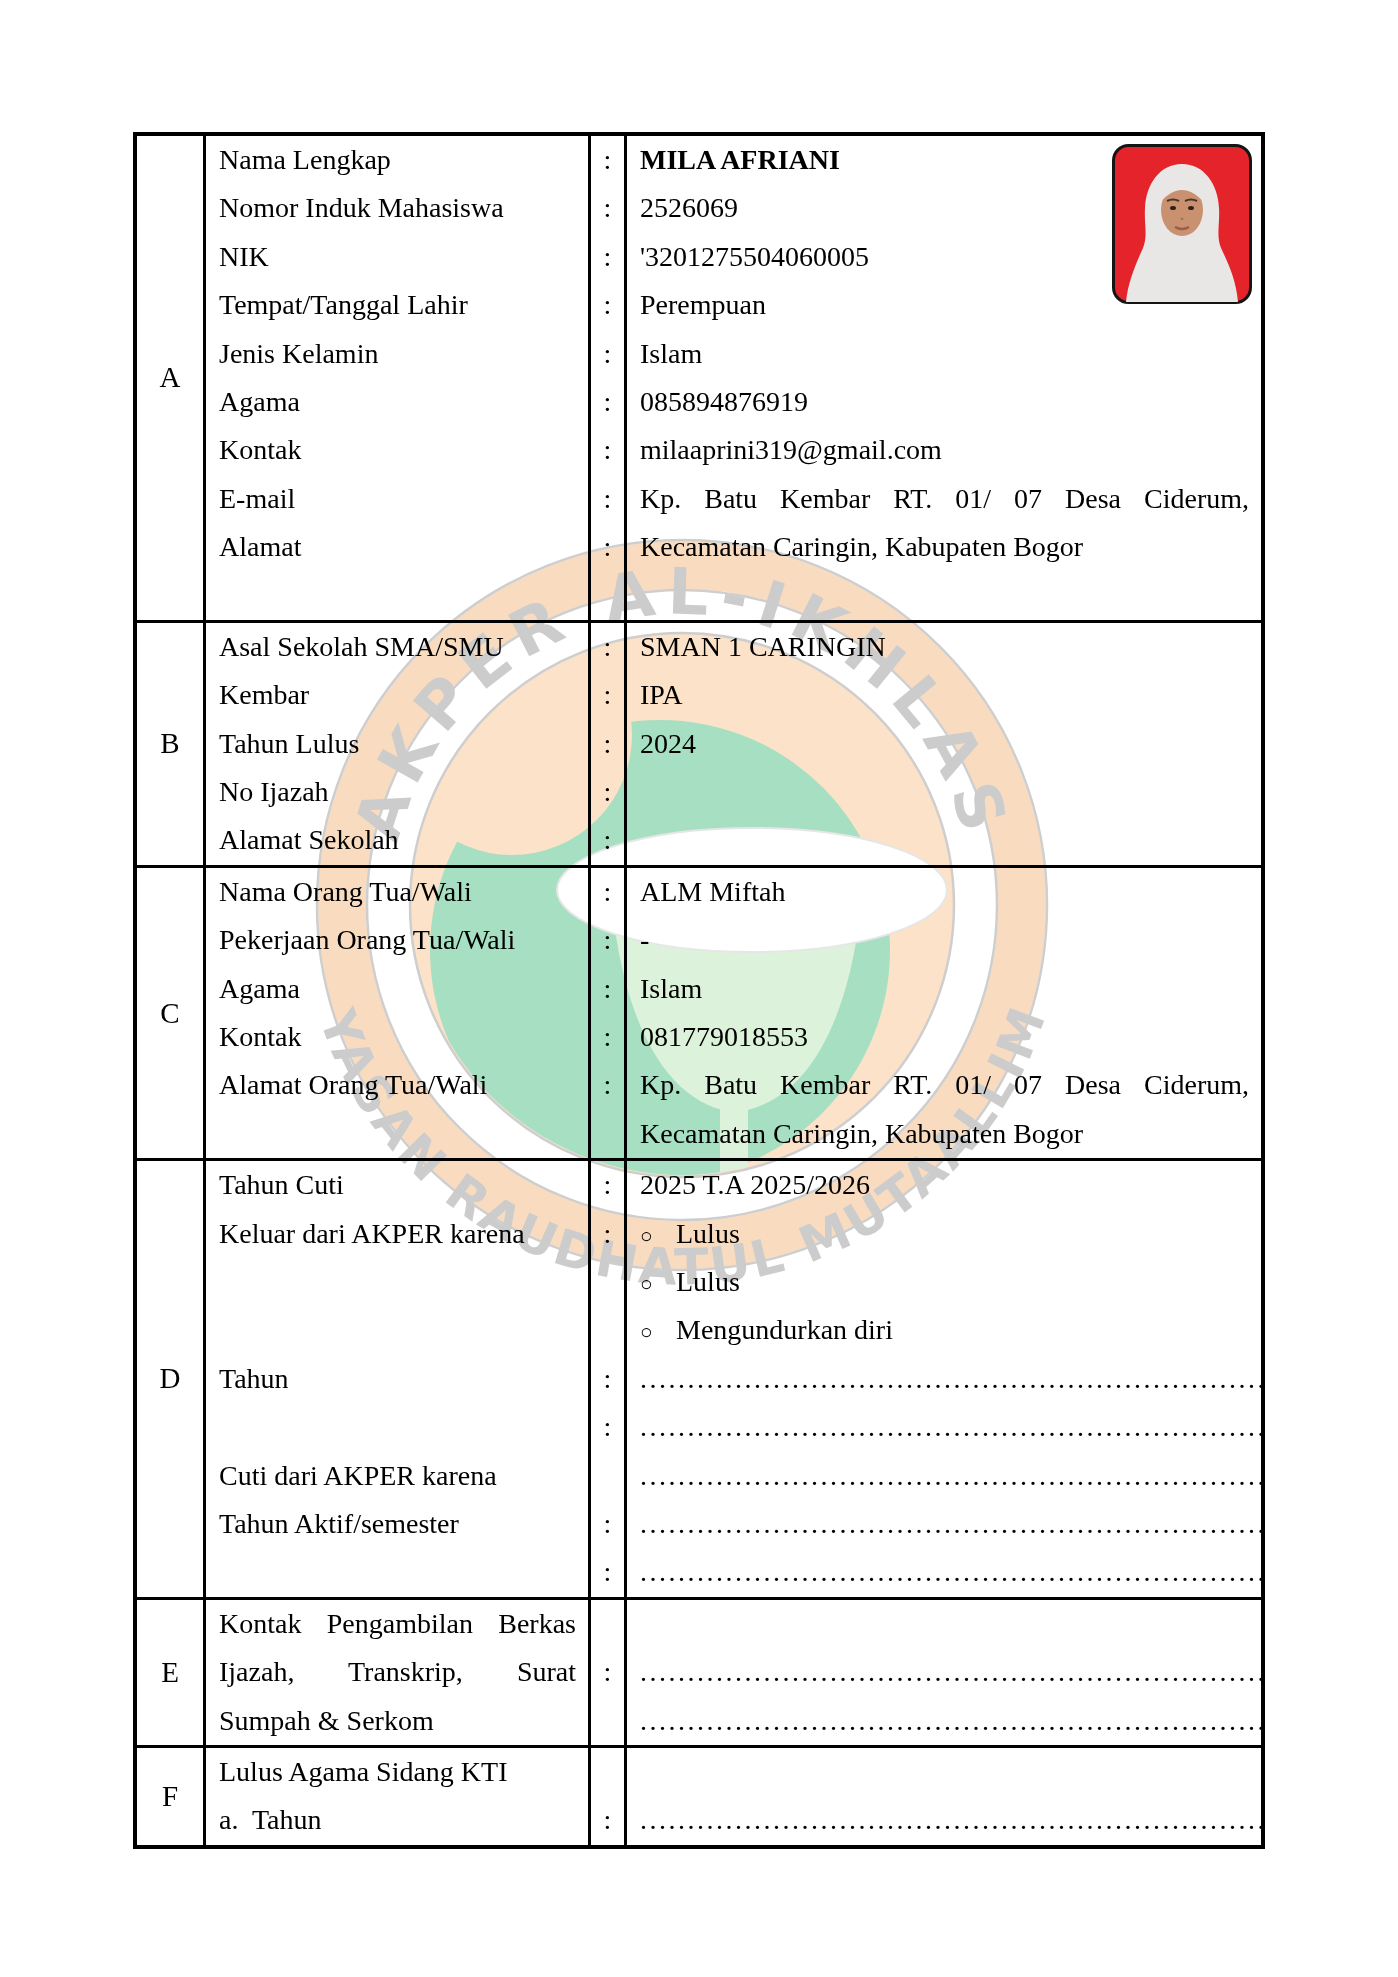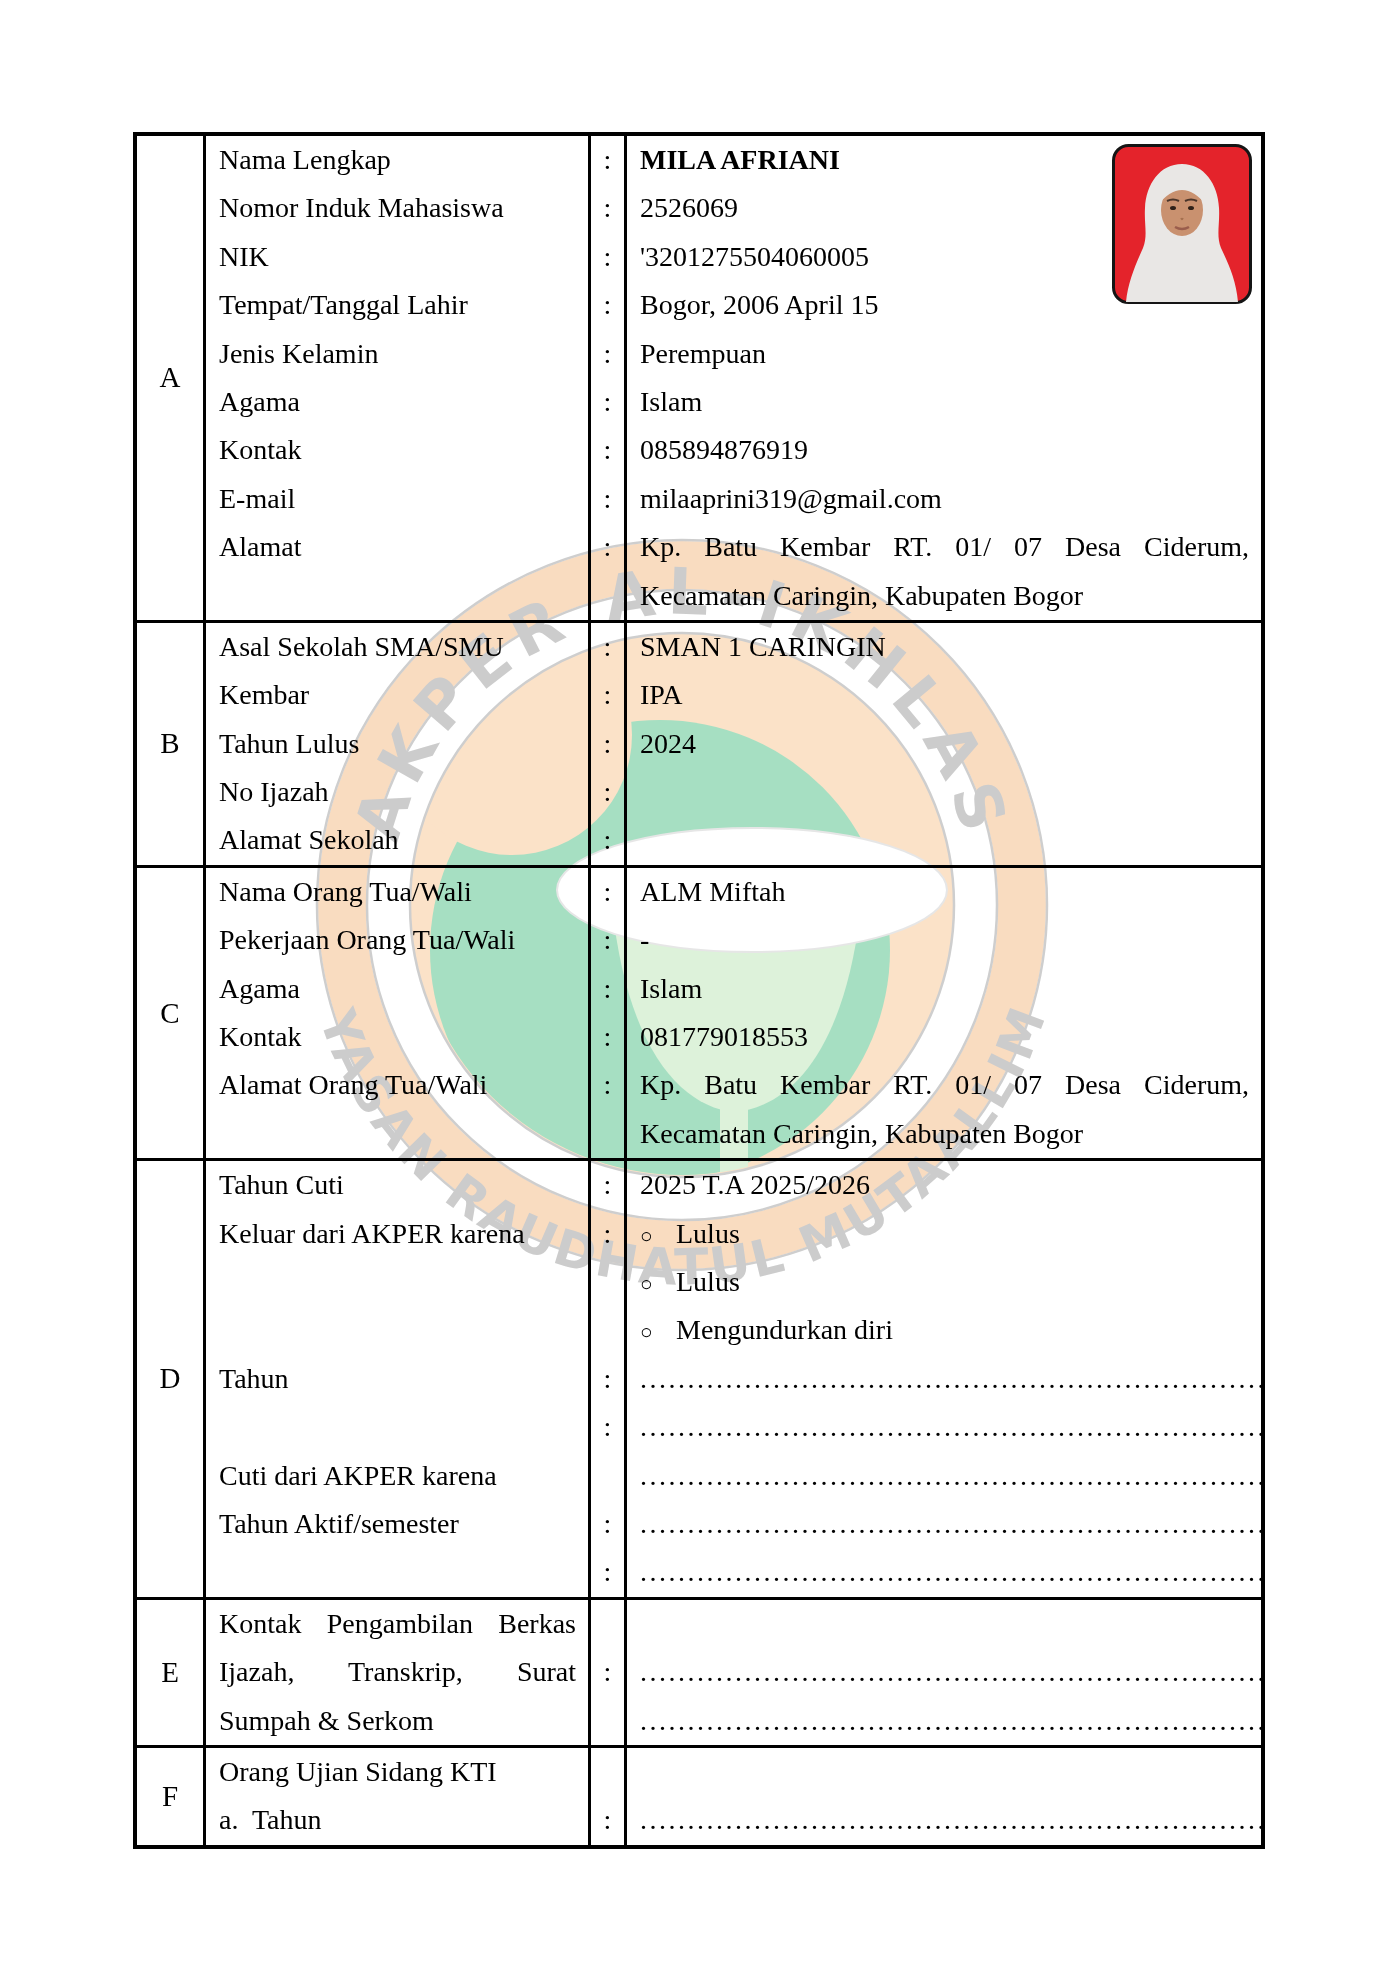--- a/index.html
+++ b/index.html
@@ -95,21 +95,20 @@
           <div class="line">:</div>
           <div class="line">:</div>
           <div class="line">:</div>
           <div class="line">:</div>
           <div class="line"></div>
         </div>
         <div class="cell values">
           <div class="line"><span class="bold">MILA AFRIANI</span></div>
           <div class="line"><span>2526069</span></div>
           <div class="line"><span>'3201275504060005</span></div>
-          <div class="line"><span>Bogor, 2006 April 15</span></div>
           <div class="line"><span>Perempuan</span></div>
           <div class="line"><span>Islam</span></div>
           <div class="line"><span>085894876919</span></div>
           <div class="line"><span>milaaprini319@gmail.com</span></div>
           <div class="line justify"><span>Kp. Batu Kembar RT. 01/ 07 Desa Ciderum,</span></div>
           <div class="line"><span>Kecamatan Caringin, Kabupaten Bogor</span></div>
         </div>
       </div>
       <div class="section">
         <div class="cell letter">B</div>
@@ -211,21 +210,21 @@
         </div>
         <div class="cell values">
           <div class="line"></div>
           <div class="line"><span class="dots-span">.....................................................................................................................</span></div>
           <div class="line"><span class="dots-span">.....................................................................................................................</span></div>
         </div>
       </div>
       <div class="section">
         <div class="cell letter">F</div>
         <div class="cell labels">
-          <div class="line">Orang Ujian Sidang KTI</div>
+          <div class="line">Lulus Agama Sidang KTI</div>
           <div class="line">a.  Tahun</div>
         </div>
         <div class="cell colons">
           <div class="line"></div>
           <div class="line">:</div>
         </div>
         <div class="cell values">
           <div class="line"></div>
           <div class="line"><span class="dots-span">.....................................................................................................................</span></div>
         </div>

